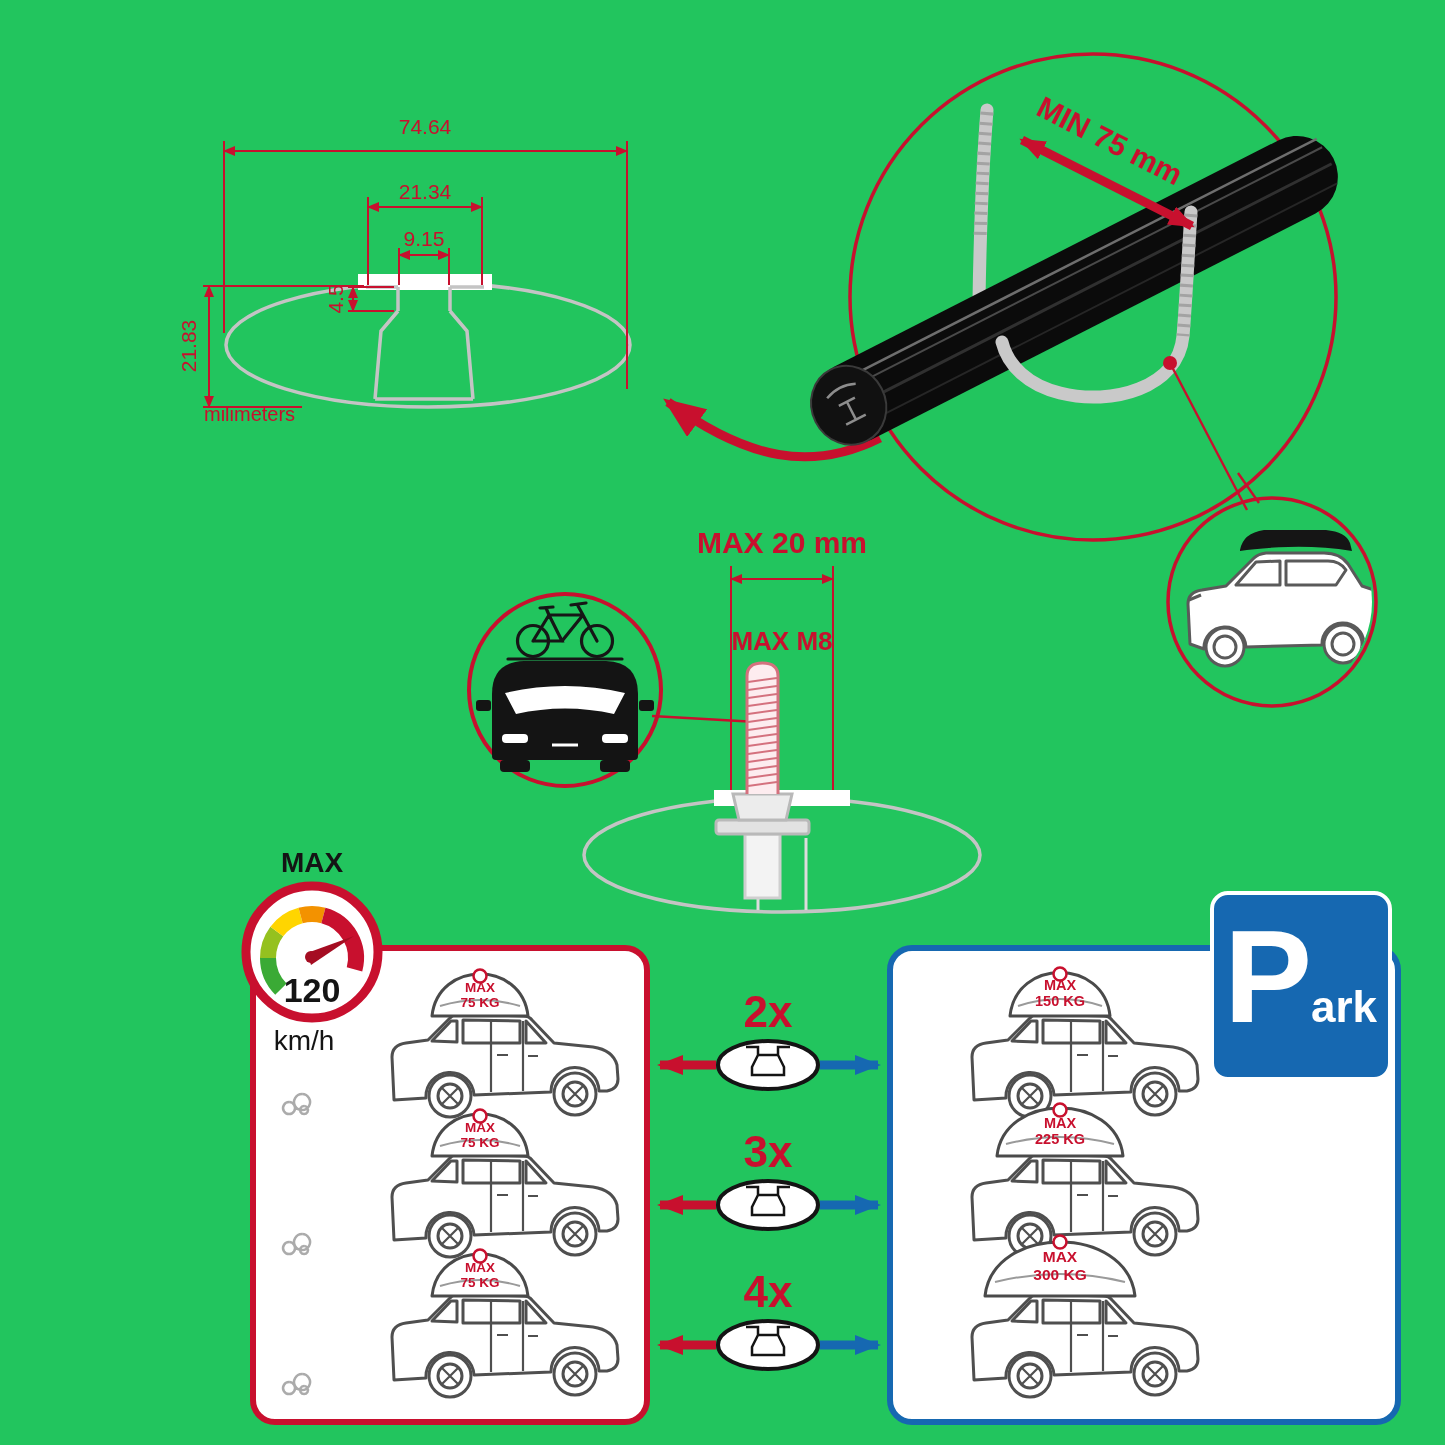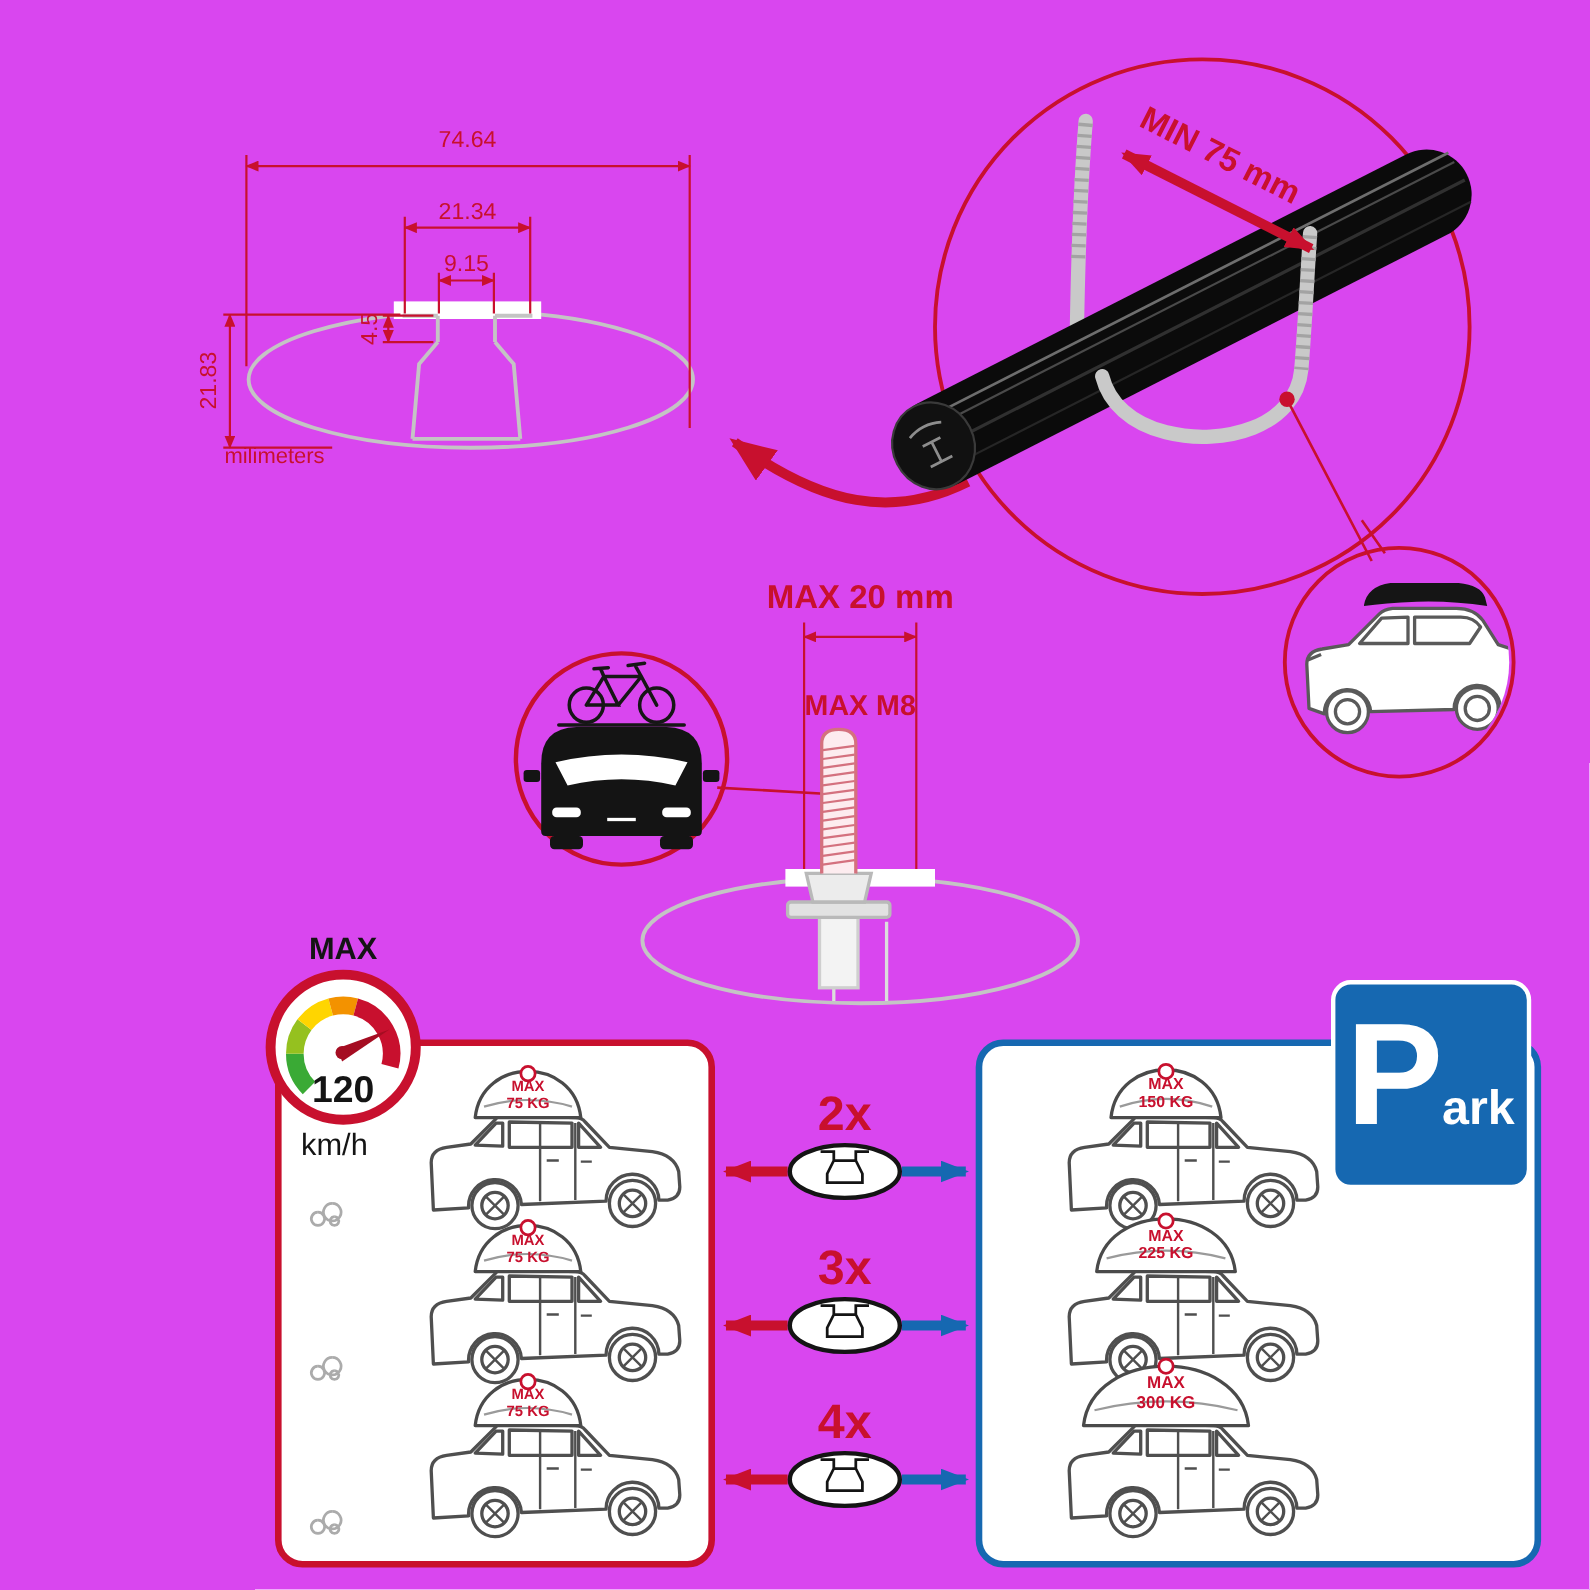--- a/index.html
+++ b/index.html
@@ -1,17 +1,17 @@
 <!DOCTYPE html>
 <html style="--red: #c8102e; --blue: #1668b1; --gray: #c4c4c4;"><head>
 <meta charset="utf-8">
 <style>
   :root { --red:#c8102e; --blue:#1668b1; --gray:#c4c4c4; }
   html,body{margin:0;padding:0;background:#fff;}
-  .stage{position:relative;width:1445px;height:1445px;background:#d946ef;overflow:hidden;
+  .stage{position:relative;width:1445px;height:1445px;background:#22c55e;overflow:hidden;
          font-family:"Liberation Sans",sans-serif;}
   svg{position:absolute;left:0;top:0;}
   text{font-family:"Liberation Sans",sans-serif;text-anchor:middle;}
   .ta-s{text-anchor:start;}
 
   
   .dim{stroke:var(--red);stroke-width:2;fill:none;}
   .lead{stroke:var(--red);stroke-width:2.4;fill:none;}
   .thick-red{stroke:var(--red);stroke-width:9;fill:none;}
   .thick-blue{stroke:var(--blue);stroke-width:9;fill:none;}

